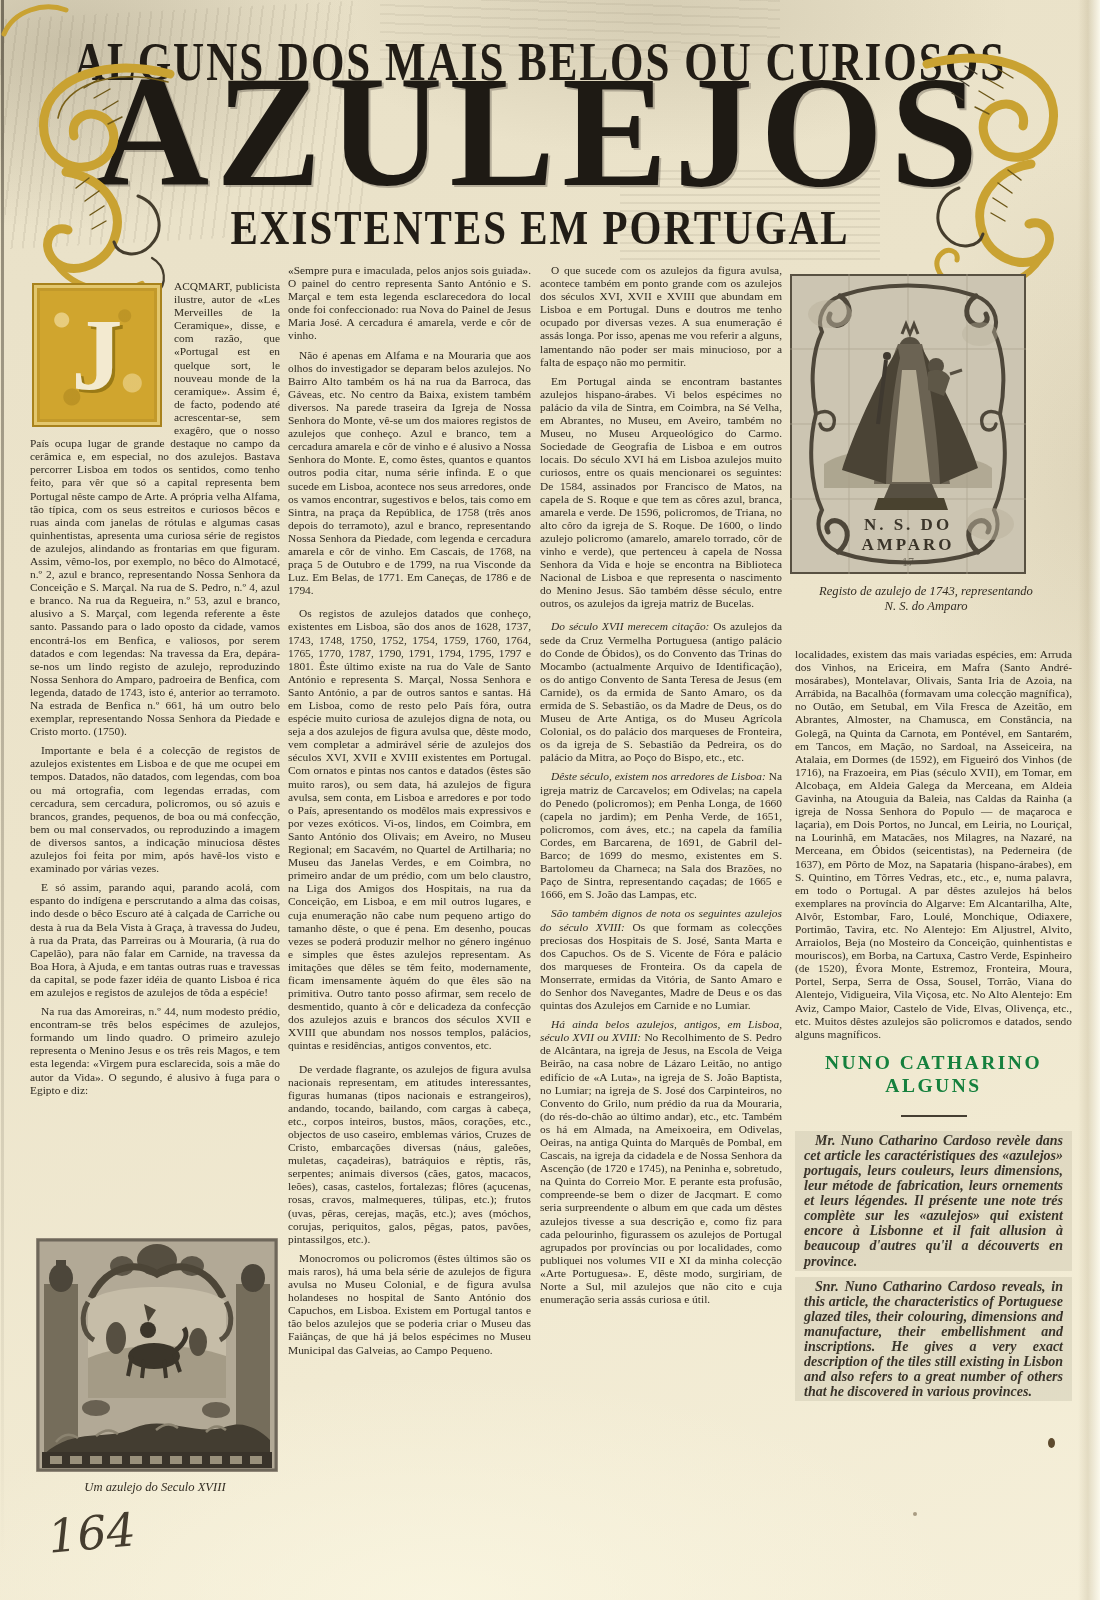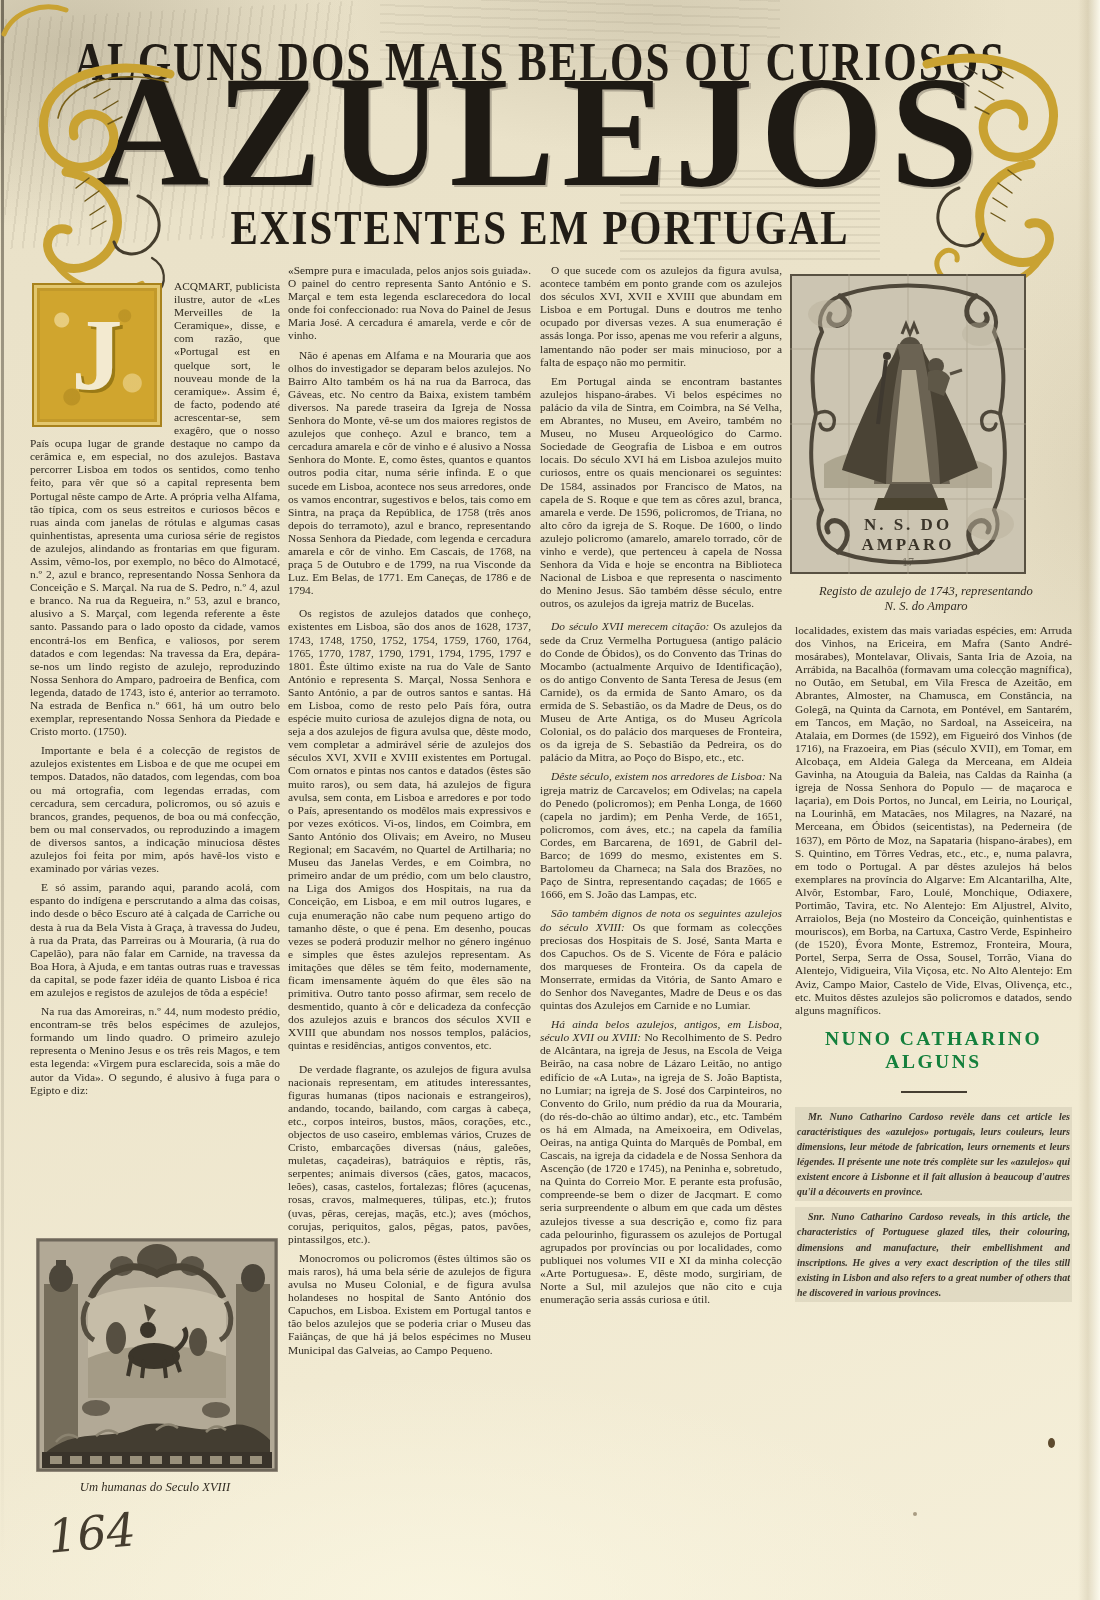--- a/index.html
+++ b/index.html
@@ -35,21 +35,21 @@
 
   
   .col{position:absolute;text-align:justify;font-size:11.4px;line-height:13.1px;color:#2f2a21;}
   .col p{margin:0 0 6px 0;text-indent:11px;}
   .col p.flush{text-indent:0;}
   .col p.gap{margin-top:10px;}
   .col .lead{font-style:italic;}
   .col1{left:30px;top:280px;width:250px;}
   .col2{left:288px;top:264px;width:243px;}
   .col3{left:540px;top:264px;width:242px;}
-  .col4{left:795px;top:624px;width:277px;}
+  .col4{left:795px;top:648px;width:277px;}
 
   .dropcap{float:left;width:126px;height:140px;margin:3px 12px 3px 2px;
     background:
       radial-gradient(circle at 22% 25%,rgba(255,243,205,.5) 0 7px,transparent 8px),
       radial-gradient(circle at 78% 70%,rgba(255,243,205,.4) 0 9px,transparent 10px),
       radial-gradient(circle at 30% 80%,rgba(168,130,28,.5) 0 8px,transparent 9px),
       radial-gradient(circle at 72% 22%,rgba(168,130,28,.45) 0 6px,transparent 7px),
       #d0a52e;
     border:2px solid #a8821c;box-shadow:inset 0 0 0 3px #e3c76e,inset 0 0 0 6px #c2992a;
     display:flex;align-items:center;justify-content:center;
@@ -62,23 +62,23 @@
     font-size:12.6px;line-height:15px;color:#332d23;}
   .cap1{left:26px;top:1480px;width:258px;}
   .cap2{left:778px;top:584px;width:296px;}
   .pageno{position:absolute;left:48px;top:1506px;font-style:italic;font-size:46px;
     color:#453d2f;font-family:"DejaVu Serif",serif;transform:rotate(-5deg);}
 
   
   .author{margin-top:10px;text-align:center;font-weight:bold;font-size:19.5px;
     line-height:23px;letter-spacing:2.5px;color:#15803d;}
   .rule{width:66px;height:2px;background:#453e31;margin:18px auto 14px auto;}
-  .summary{font-style:italic;font-weight:bold;font-size:10px;line-height:15.1px;
+  .summary{font-style:italic;font-weight:bold;font-size:14px;line-height:15.1px;
     text-align:justify;color:#3a342a;background:rgba(165,158,138,.22);
-    padding:2px 2px;margin-bottom:12px;text-indent:12px;}
+    padding:2px 9px;margin-bottom:12px;text-indent:12px;}
 </style>
 </head>
 <body>
 
 <div class="edge-left"></div>
 <div class="edge-right"></div>
 <div class="ghost g1"></div>
 <div class="ghost g2"></div>
 <div class="ghost g3"></div>
 <div class="speck" style="left:1048px;top:1438px;width:7px;height:10px;"></div>
@@ -176,21 +176,21 @@
         <rect x="174" y="218" width="12" height="8"></rect>
         <rect x="194" y="218" width="12" height="8"></rect>
         <rect x="214" y="218" width="12" height="8"></rect>
       </g>
 
     <path d="M52 64 C 44 78, 46 96, 58 102 M190 64 C 198 78, 196 96, 184 102" stroke="#554e40" stroke-width="5" fill="none"></path>
     <ellipse cx="60" cy="170" rx="14" ry="8" fill="#564f41" opacity=".8"></ellipse>
     <ellipse cx="180" cy="172" rx="14" ry="8" fill="#564f41" opacity=".8"></ellipse>
   </svg>
 </div>
-<div class="caption cap1">Um humanas do Seculo XVIII</div>
+<div class="caption cap1">Um azulejo do Seculo XVIII</div>
 <div class="pageno">164</div>
 
 <div class="col col2">
   <p class="flush">«Sempre pura e imaculada, pelos anjos sois guiada». O painel do centro representa Santo António e S. Marçal e tem esta legenda esclarecedora do local onde foi confeccionado: rua Nova do Painel de Jesus Maria José. A cercadura é amarela, verde e côr de vinho.</p>
   <p>Não é apenas em Alfama e na Mouraria que aos olhos do investigador se deparam belos azulejos. No Bairro Alto também os há na rua da Barroca, das Gáveas, etc. No centro da Baixa, existem também diversos. Na parede traseira da Igreja de Nossa Senhora do Monte, vê-se um dos maiores registos de azulejos que conheço. Azul e branco, tem a cercadura amarela e côr de vinho e é alusivo a Nossa Senhora do Monte. E, como êstes, quantos e quantos outros podia citar, numa série infinda. E o que sucede em Lisboa, acontece nos seus arredores, onde os vamos encontrar, sugestivos e belos, tais como em Sintra, na praça da República, de 1758 (três anos depois do terramoto), azul e branco, representando Nossa Senhora da Piedade, com legenda e cercadura amarela e côr de vinho. Em Cascais, de 1768, na praça 5 de Outubro e de 1799, na rua Visconde da Luz. Em Belas, de 1771. Em Caneças, de 1786 e de 1794.</p>
   <p class="gap">Os registos de azulejos datados que conheço, existentes em Lisboa, são dos anos de 1628, 1737, 1743, 1748, 1750, 1752, 1754, 1759, 1760, 1764, 1765, 1770, 1787, 1790, 1791, 1794, 1795, 1797 e 1801. Êste último existe na rua do Vale de Santo António e representa S. Marçal, Nossa Senhora e Santo António, a par de outros santos e santas. Há em Lisboa, como de resto pelo País fóra, outra espécie muito curiosa de azulejos digna de nota, ou seja a dos azulejos de figura avulsa que, dêste modo, vem completar a admirável série de azulejos dos séculos XVI, XVII e XVIII existentes em Portugal. Com ornatos e pintas nos cantos e datados (êstes são muito raros), ou sem data, há azulejos de figura avulsa, sem conta, em Lisboa e arredores e por todo o País, apresentando os modêlos mais expressivos e por vezes exóticos. Vi-os, lindos, em Coimbra, em Santo António dos Olivais; em Aveiro, no Museu Regional; em Sacavém, no Quartel de Artilharia; no Museu das Janelas Verdes, e em Coimbra, no primeiro andar de um prédio, com um belo claustro, na Liga dos Amigos dos Hospitais, na rua da Conceição, em Lisboa, e em mil outros lugares, e cuja enumeração não cabe num pequeno artigo do tamanho dêste, o que é pena. Em desenho, poucas vezes se poderá produzir melhor no género ingénuo e simples que êstes azulejos representam. As imitações que dêles se têm feito, modernamente, ficam imensamente àquém do que êles são na primitiva. Outro tanto posso afirmar, sem recelo de desmentido, quanto à côr e delicadeza da confecção dos azulejos azuis e brancos dos séculos XVII e XVIII que abundam nos nossos templos, palácios, quintas e residências, antigos conventos, etc.</p>
   <p class="gap">De verdade flagrante, os azulejos de figura avulsa nacionais representam, em atitudes interessantes, figuras humanas (tipos nacionais e estrangeiros), andando, tocando, bailando, com cargas à cabeça, etc., corpos inteiros, bustos, mãos, corações, etc., objectos de uso caseiro, emblemas vários, Cruzes de Cristo, embarcações diversas (náus, galeões, muletas, caçadeiras), batráquios e rèptis, rãs, serpentes; animais diversos (cães, gatos, macacos, leões), casas, castelos, fortalezas; flôres (açucenas, rosas, cravos, malmequeres, túlipas, etc.); frutos (uvas, pêras, cerejas, maçãs, etc.); aves (móchos, corujas, periquitos, galos, pêgas, patos, pavões, pintassilgos, etc.).</p>
   <p>Monocromos ou policromos (êstes últimos são os mais raros), há uma bela série de azulejos de figura avulsa no Museu Colonial, e de figura avulsa holandeses no hospital de Santo António dos Capuchos, em Lisboa. Existem em Portugal tantos e tão belos azulejos que se poderia criar o Museu das Faiânças, de que há já belos espécimes no Museu Municipal das Galveias, ao Campo Pequeno.</p>
 </div>
 

